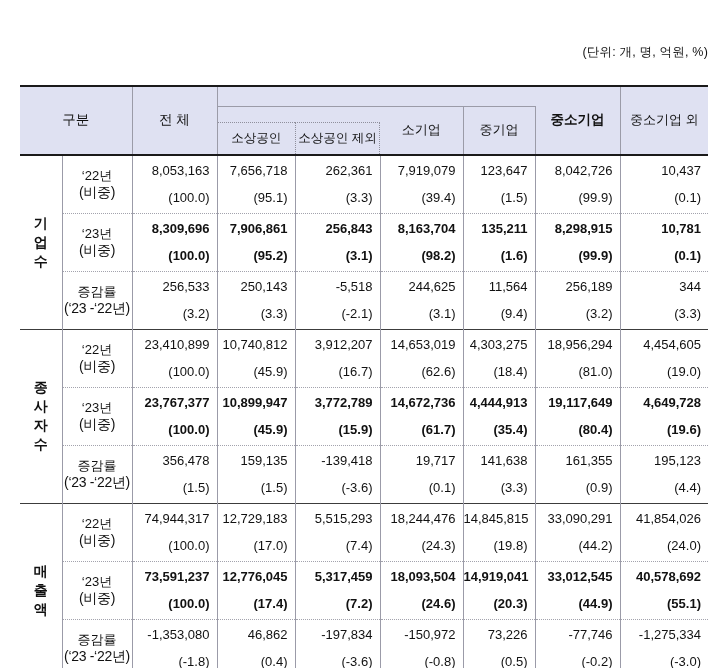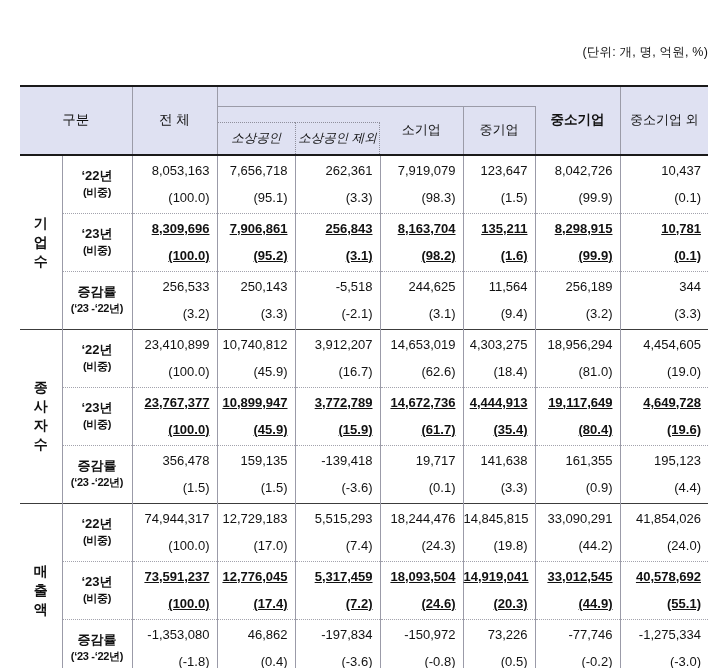--- a/index.html
+++ b/index.html
@@ -53,21 +53,21 @@
     white-space: nowrap;
   }
   thead tr.hr1 th.band { height: 20px; border-bottom: 1px solid #9b9ba8; }
   thead tr.hr2 th { height: 47px; }
   th.smes { font-weight: bold; font-size: 13.5px; }
   th.gubun, th.total { font-size: 13.5px; }
 
   .bL  { border-left: 1px solid #9b9ba8; }
   .bR  { border-right: 1px solid #9b9ba8; }
 
-  th.sub-dot { vertical-align: bottom; font-style: italic; }
+  th.sub-dot { vertical-align: bottom; }
   .dotbox {
     height: 32px; margin-top: 15px;
     display: flex; align-items: center; justify-content: center;
     border-top: 1px dotted #8f8f9c;
     font-size: 12.5px;
   }
   .dotbox.dl { border-left: 1px dotted #8f8f9c; }
   .dotbox.dr { border-right: 1px dotted #8f8f9c; }
 
   tbody { border-top: 1px solid #3c3c3c; }
@@ -75,36 +75,36 @@
   tbody tr.r2 td, tbody tr.r3 td { border-top: 1px dotted #a3a3ad; }
 
   td.group-label {
     text-align: center; vertical-align: middle;
     font-weight: bold; font-size: 14px;
   }
   td.group-label span { display: block; line-height: 19px; }
 
   td.row-label {
     text-align: center; vertical-align: middle;
-    font-weight: bold; font-size: 13px; line-height: 17px;
+    font-weight: normal; font-size: 13px; line-height: 17px;
     white-space: nowrap;
   }
-  td.row-label .sub { font-size: 11px; letter-spacing: -0.3px; }
+  td.row-label .sub { font-size: 14px; letter-spacing: -0.3px; }
 
   td.num-cell {
     font-size: 13px;
     vertical-align: top;
   }
   td.num-cell .cellflex {
     height: 57px;
     display: flex; flex-direction: column; justify-content: space-between;
     padding: 7px 7px 8px 0;
     text-align: right;
   }
-  tr.bold td.num-cell { font-weight: bold; text-decoration: underline; }
+  tr.bold td.num-cell { font-weight: bold; }
 </style>
 </head>
 <body>
 
 <div class="page">
 
   <div class="unit-note">(단위: 개, 명, 억원, %)</div>
 
   <div class="table-wrap">
     <table>
@@ -163,21 +163,21 @@
             </td>
             <td class="num-cell bL">
               <div class="cellflex">
                 <div class="v">262,361</div>
                 <div class="p">(3.3)</div>
               </div>
             </td>
             <td class="num-cell bL">
               <div class="cellflex">
                 <div class="v">7,919,079</div>
-                <div class="p">(98.3)</div>
+                <div class="p">(39.4)</div>
               </div>
             </td>
             <td class="num-cell bL">
               <div class="cellflex">
                 <div class="v">123,647</div>
                 <div class="p">(1.5)</div>
               </div>
             </td>
             <td class="num-cell bL">
               <div class="cellflex">

